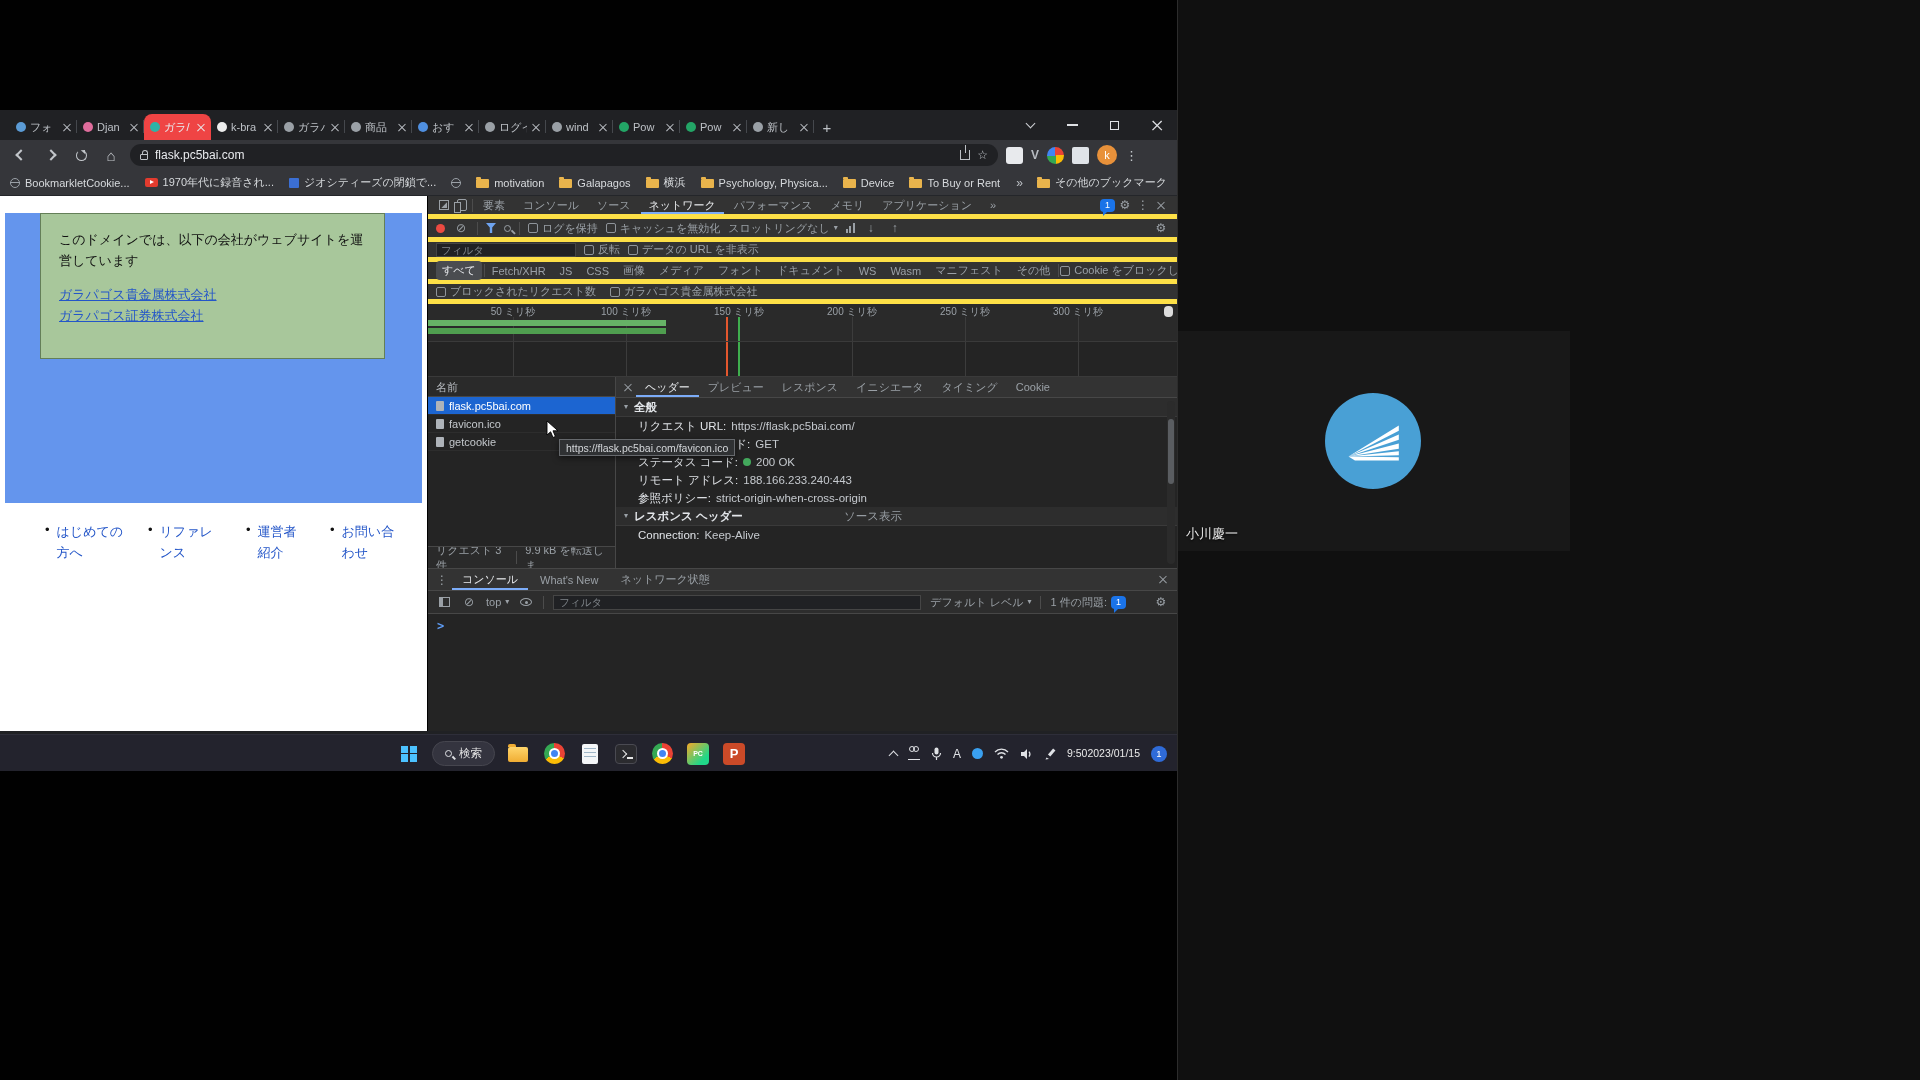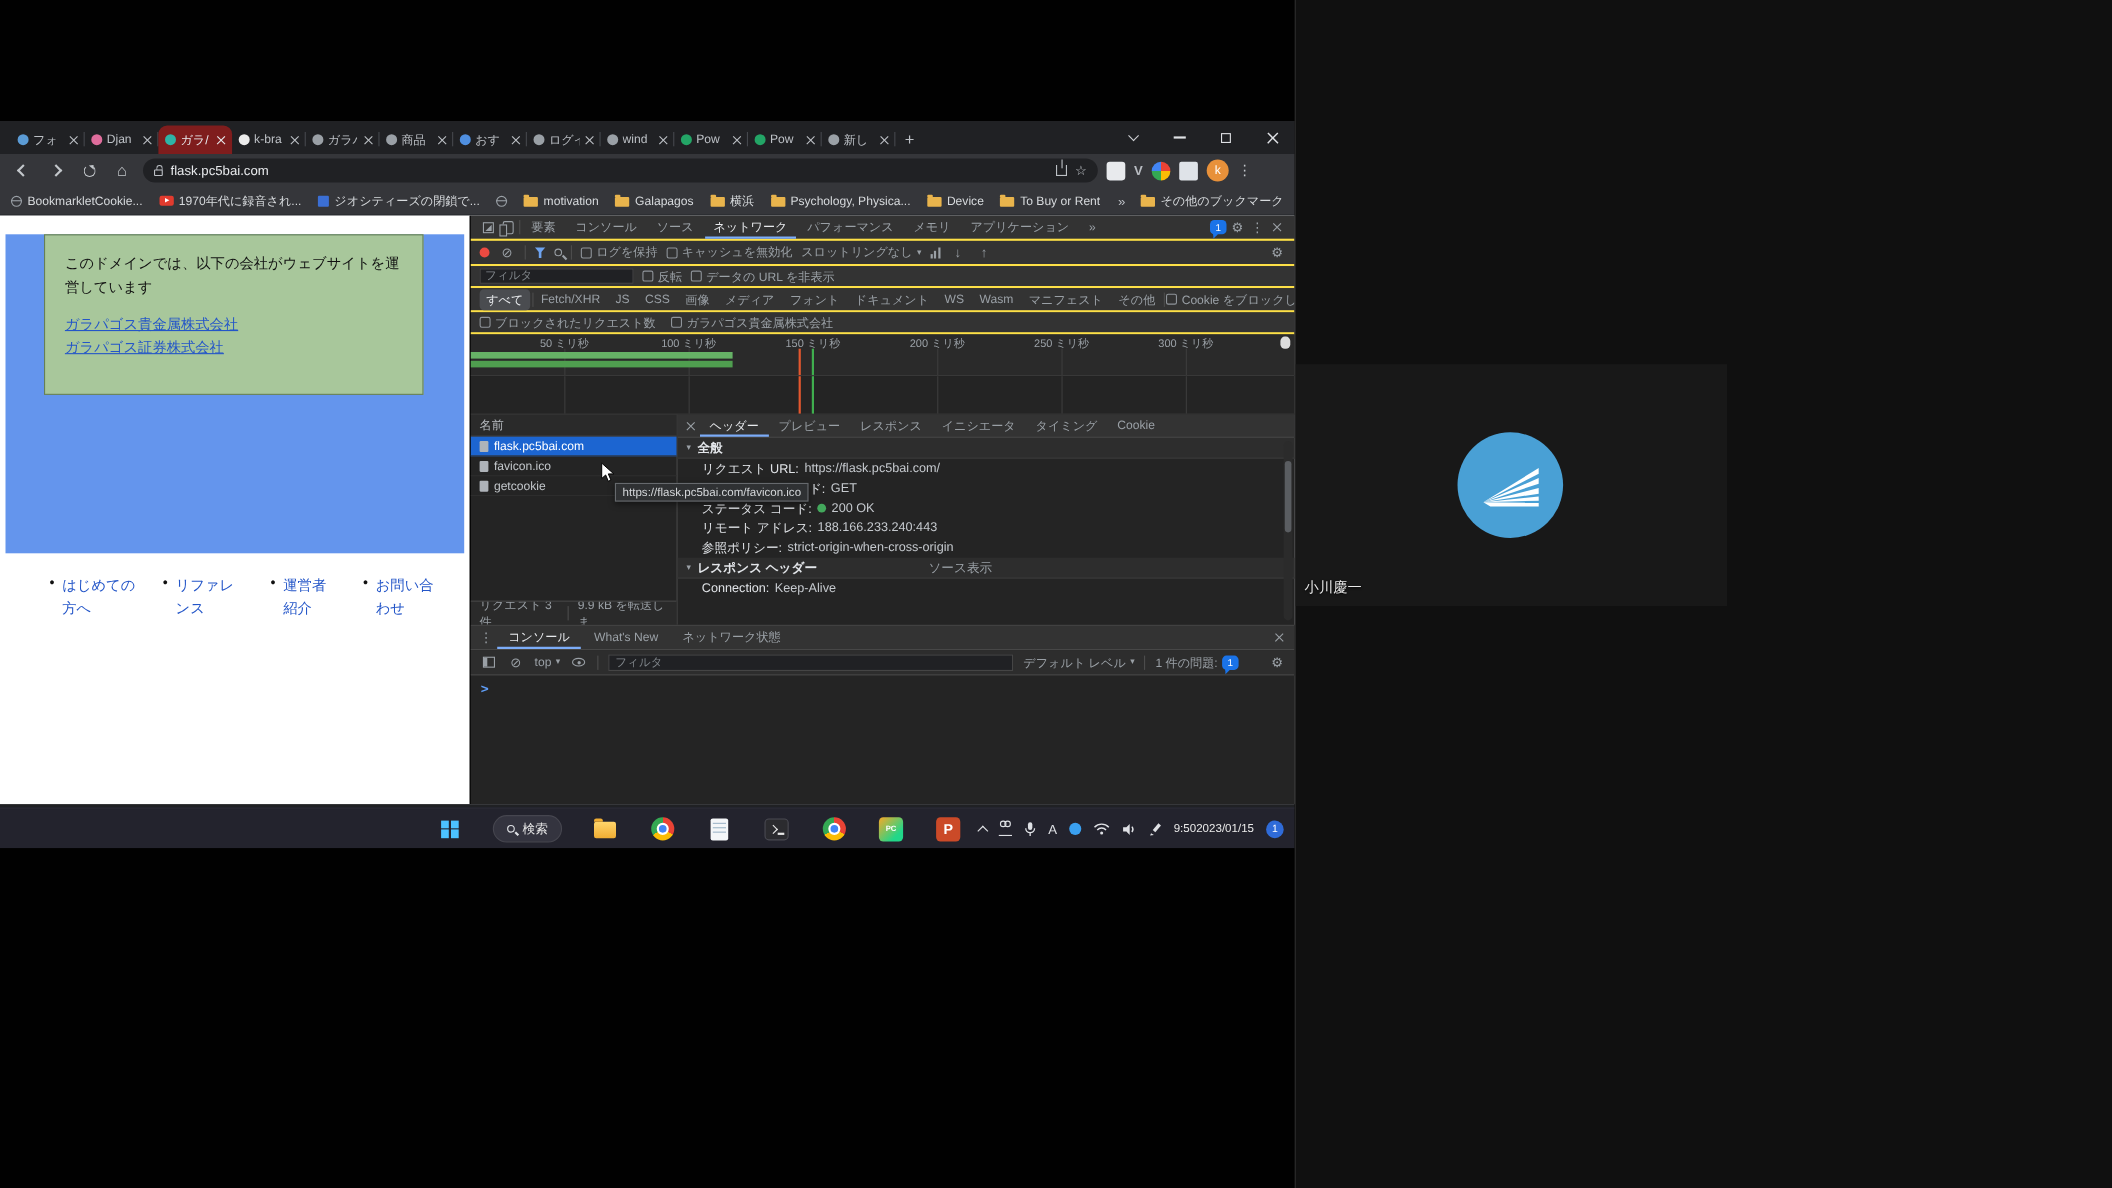--- a/index.html
+++ b/index.html
@@ -11,21 +11,21 @@
 .share{position:absolute;left:0;top:0;width:1177px;height:1080px;background:#010101}
 .participant{position:absolute;left:1177px;top:0;width:743px;height:1080px;background:#101010;border-left:1px solid #2c2c2c}
 .vtile{position:absolute;left:0;top:331px;width:392px;height:220px;background:#181818}
 .pavatar{position:absolute;left:147px;top:62px;width:96px;height:96px;border-radius:50%;background:#49a0d5;display:flex;align-items:center;justify-content:center}
 .pname{position:absolute;left:8px;bottom:8px;color:#e9e9e9;font-size:13px;text-shadow:0 1px 2px #000}
 
 
 .browser{position:absolute;left:0;top:110px;width:1177px;height:624px;background:#202124}
 .tabstrip{height:30px;display:flex;align-items:flex-end;padding-left:10px;background:#202124}
 .tab{width:67px;height:26px;display:flex;align-items:center;gap:4px;padding:0 6px;border-radius:8px 8px 0 0;color:#bdc1c6;font-size:11px;position:relative;flex:none}
-.tab.active{background:#7f1d1d;color:#e8eaed}
+.tab.active{background:#ef4444;color:#e8eaed}
 .tab:not(.active)::after{content:"";position:absolute;right:0;top:6px;height:13px;width:1px;background:#45484d}
 .favicon{width:10px;height:10px;border-radius:50%;flex:none}
 .c0{background:#5b9bd5}.c1{background:#df6d9c}.c2{background:#2fb3a6}.c3{background:#ececec}
 .c4{background:#9aa0a6}.c5{background:#9aa0a6}.c6{background:#4f8fe0}.c7{background:#9aa0a6}
 .c8{background:#9aa0a6}.c9{background:#23a566}.c10{background:#23a566}.c11{background:#9aa0a6}
 .tab-label{flex:1;overflow:hidden;white-space:nowrap}
 .xbtn{width:9px;height:9px;position:relative;flex:none}
 .xbtn::before,.xbtn::after{content:"";position:absolute;left:-0.5px;top:4px;width:10px;height:1.2px;background:currentColor}
 .xbtn::before{transform:rotate(45deg)}.xbtn::after{transform:rotate(-45deg)}
 .newtab{width:26px;height:26px;display:flex;align-items:center;justify-content:center;color:#bdc1c6;font-size:15px;flex:none}
@@ -81,21 +81,21 @@
 .navitem{position:absolute;top:0;display:flex;gap:7px}
 .blt{color:#111}
 .navitem a{color:#2456c8;word-break:break-all;line-height:1.6;display:block}
 .n0{left:45px}.n0 a{width:68px}
 .n1{left:148px}.n1 a{width:55px}
 .n2{left:246px}.n2 a{width:42px}
 .n3{left:330px}.n3 a{width:56px}
 
 
 .devtools{position:absolute;left:427px;top:0;width:750px;height:535px;background:#242424;color:#9aa0a6;font-size:11px;display:flex;flex-direction:column;border-left:1px solid #000}
-.dtrow{display:flex;align-items:center;gap:8px;padding:0 8px;background:#333;border-bottom:2px solid #fde047;flex:none;white-space:nowrap}
+.dtrow{display:flex;align-items:center;gap:8px;padding:0 8px;background:#333;border-bottom:5px solid #fde047;flex:none;white-space:nowrap}
 .dt-topbar{height:23px;gap:2px}
 .dt-tab{padding:0 8px;height:100%;display:flex;align-items:center;color:#9aa0a6}
 .dt-tab.active{color:#e8eaed;box-shadow:inset 0 -2px 0 #7cacf8}
 .vsep{width:1px;height:13px;background:#4c4c4c;flex:none}
 .spacer{flex:1}
 .icbtn{color:#9aa0a6;display:flex;align-items:center;justify-content:center;min-width:16px;height:16px;font-size:12px;flex:none;line-height:1}
 .inspectic{width:10px;height:10px;border:1.3px solid #9aa0a6;position:relative}
 .inspectic::after{content:"";position:absolute;right:-3px;bottom:-3px;border:4px solid transparent;border-top-color:#9aa0a6;transform:rotate(-45deg)}
 .deviceic{width:10px;height:12px;border:1.3px solid #9aa0a6;border-radius:2px;position:relative}
 .deviceic::before{content:"";position:absolute;left:-4px;top:2px;width:5px;height:9px;border:1.3px solid #9aa0a6;background:#333}
@@ -164,21 +164,21 @@
 .sbaric::after{content:"";position:absolute;left:0;top:0;bottom:0;width:3px;background:#9aa0a6}
 .eyeic{width:12px;height:8px;border:1.2px solid #9aa0a6;border-radius:50%;position:relative}
 .eyeic::after{content:"";position:absolute;left:3.5px;top:1.5px;width:3px;height:3px;border-radius:50%;background:#9aa0a6}
 .console-input{width:368px;height:15px;background:#202124;border:1px solid #454545;color:#d0d3d7;font-size:10.5px;padding:0 5px;font-family:inherit}
 .console-input::placeholder{color:#80868b}
 .console-area{flex:1;position:relative}
 .prompt{position:absolute;left:9px;top:5px;color:#5f9df6;font-family:"DejaVu Sans Mono",monospace;font-size:12px;font-weight:bold}
 
 
 .taskbar{position:absolute;left:0;top:734px;width:1177px;height:37px;background:#23232d;border-top:1px solid #2e2e39}
-.tb-center{position:absolute;left:396px;top:0;height:37px;display:flex;align-items:center;gap:26px}
+.tb-center{position:absolute;left:396px;top:0;height:37px;display:flex;align-items:center;gap:10px}
 .winlogo{width:16px;height:16px;display:grid;grid-template-columns:1fr 1fr;grid-template-rows:1fr 1fr;gap:1.5px}
 .winlogo i{background:#4cc2ff;display:block}
 .searchpill{height:25px;border-radius:13px;background:#34343f;border:1px solid #46464f;display:flex;align-items:center;gap:7px;padding:0 12px;color:#e6e6e6;font-size:11.5px}
 .magw{width:7px;height:7px;border:1.5px solid #dfe1e5;border-radius:50%;position:relative;flex:none}
 .magw::after{content:"";position:absolute;left:5.5px;top:5.5px;width:4px;height:1.5px;background:#dfe1e5;transform:rotate(45deg)}
 .tbicon{width:26px;height:30px;display:flex;align-items:center;justify-content:center}
 .explorer{width:20px;height:15px;background:linear-gradient(#ffd56b,#f0ad33);border-radius:2px;position:relative;margin-top:2px}
 .explorer::before{content:"";position:absolute;top:-3px;left:0;width:8px;height:3px;background:#f0ad33;border-radius:2px 2px 0 0}
 .chromeic{width:21px;height:21px;border-radius:50%;background:conic-gradient(#ea4335 0 33%,#fbbc05 0 66%,#34a853 0 100%);position:relative}
 .chromeic::after{content:"";position:absolute;inset:5px;background:#4285f4;border:2.5px solid #fff;border-radius:50%}

